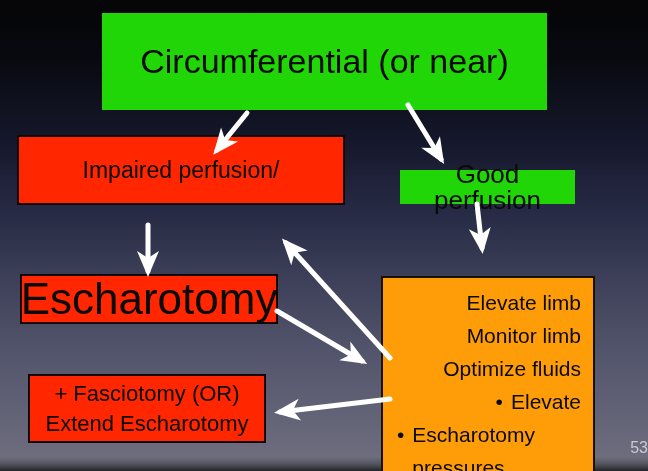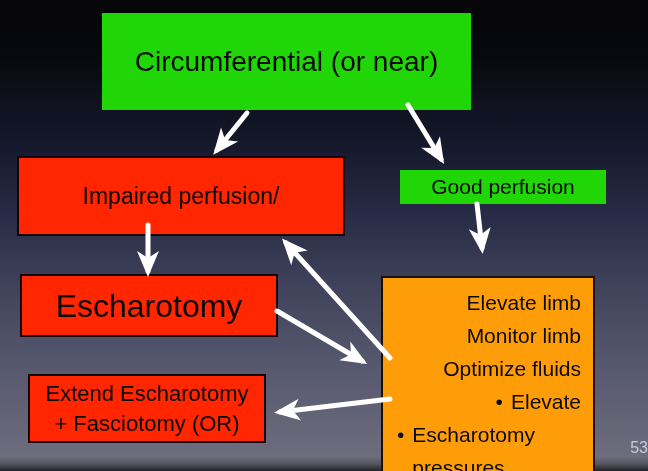--- a/index.html
+++ b/index.html
@@ -29,34 +29,34 @@
     justify-content: center;
     text-align: center;
     color: #0a0a0a;
     box-sizing: border-box;
   }
   .green { background: #21d606; }
   .red   { background: #ff2600; border: 2px solid #160303; }
   .orange{ background: #ff9d08; border: 2px solid #1a1000; }
 
   .box-top {
-    left: 102px; top: 13px; width: 369px; height: 97px;
-    font-size: 28px; line-height: 45px;
+    left: 102px; top: 13px; width: 445px; height: 97px;
+    font-size: 34px; line-height: 45px;
   }
   .box-impaired {
-    left: 17px; top: 156px; width: 328px; height: 80px;
+    left: 17px; top: 135px; width: 328px; height: 70px;
     font-size: 23px; line-height: 30px;
   }
   .box-good {
-    left: 400px; top: 170px; width: 206px; height: 34px;
-    font-size: 21px; line-height: 26px;
+    left: 400px; top: 170px; width: 175px; height: 34px;
+    font-size: 26px; line-height: 26px;
   }
   .box-escharotomy {
-    left: 20px; top: 274px; width: 258px; height: 63px;
-    font-size: 32px; line-height: 40px;
+    left: 20px; top: 274px; width: 258px; height: 50px;
+    font-size: 44px; line-height: 40px;
   }
   .box-mgmt {
     left: 381px; top: 252px; width: 214px; height: 210px;
     font-size: 21px; line-height: 33px;
     align-items: flex-end;
     justify-content: flex-start;
     text-align: left;
     padding: 8px 12px 6px 14px;
     margin-top: 24px;
   }
@@ -112,22 +112,22 @@
       <span class="bullet">•</span>
       <span>Elevate</span>
     </div>
     <div class="bullet-row">
       <span class="bullet">•</span>
       <span>Escharotomy pressures</span>
     </div>
   </div>
 
   <div class="box red box-extend">
+    <div>+ Fasciotomy (OR)</div>
     <div>Extend Escharotomy</div>
-    <div>+ Fasciotomy (OR)</div>
   </div>
 
   <svg class="arrows" viewBox="0 0 648 471">
     <defs>
       <marker id="ah" markerUnits="userSpaceOnUse" markerWidth="28" markerHeight="26" refX="21" refY="13" orient="auto">
         <path d="M1,2 L27,13 L1,24 L8,13 Z" fill="#ffffff"></path>
       </marker>
     </defs>
     <line x1="247" y1="113" x2="217" y2="150" marker-end="url(#ah)"></line>
     <line x1="408" y1="105" x2="441" y2="159" marker-end="url(#ah)"></line>

